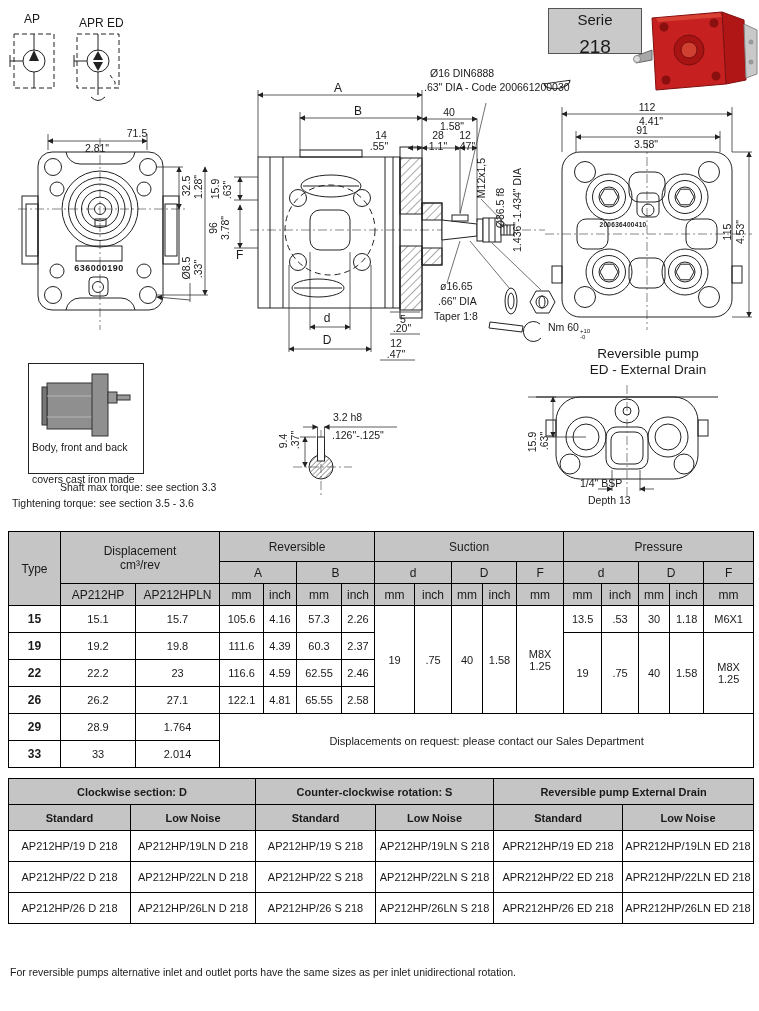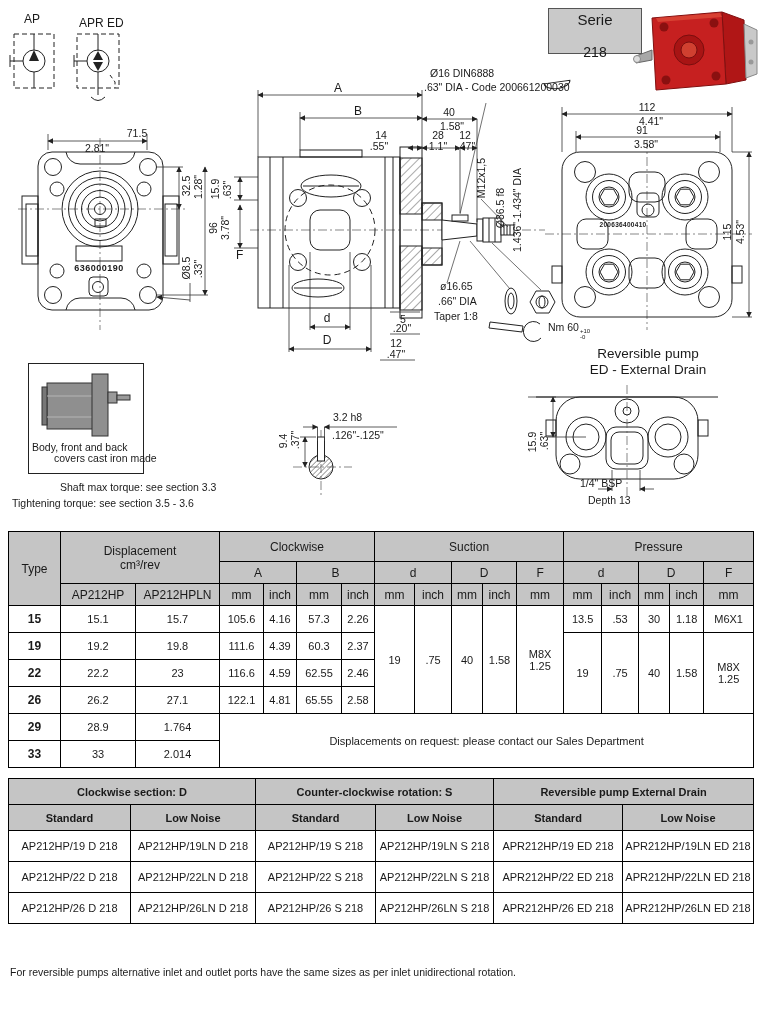--- a/index.html
+++ b/index.html
@@ -9,21 +9,21 @@
   .lbl{position:absolute;font-size:10.5px;line-height:11px;white-space:nowrap;color:#1a1a1a;}
   .c{transform:translateX(-50%);}
   .v{transform:translate(-50%,-50%) rotate(-90deg);}
   .big{font-size:12px;}
   .tiny{font-size:6.5px;font-weight:bold;letter-spacing:.3px;}
   .codefv{font-size:9px;font-weight:bold;letter-spacing:.5px;}
   .ttl{font-size:13.5px;}
   .serie-box{position:absolute;left:548px;top:8px;width:92px;height:44px;background:#c9c9c9;
              border:1px solid #555;text-align:center;}
   .serie-box .s1{font-size:15px;margin-top:2px;}
-  .serie-box .s2{font-size:14px;margin-top:16px;}
+  .serie-box .s2{font-size:19px;margin-top:8px;}
   .info-box{position:absolute;left:28px;top:363px;width:114px;height:109px;border:1px solid #222;}
   .ib-txt{position:absolute;left:32px;font-size:10.5px;}
   .tolstack{display:inline-flex;flex-direction:column;font-size:6px;line-height:6px;vertical-align:-2px;margin-left:1px;}
   table{border-collapse:collapse;table-layout:fixed;font-size:11px;}
   .mt{position:absolute;left:8px;top:531px;width:745px;}
   .ot{position:absolute;left:8px;top:778px;width:745px;}
   td,th{border:1px solid #000;padding:0 1px;text-align:center;vertical-align:middle;
         font-weight:normal;overflow:hidden;}
   .mt th{background:#c5c5c5;}
   .ot th{background:#c5c5c5;font-weight:bold;}
@@ -381,21 +381,21 @@
 <div class="lbl" style="left:580px;top:478px;">1/4" BSP</div>
 <div class="lbl" style="left:588px;top:495px;">Depth 13</div>
 
 <div class="lbl" style="left:333px;top:412px;">3.2 h8</div>
 <div class="lbl" style="left:332px;top:430px;">.126"-.125"</div>
 <div class="lbl v" style="left:283px;top:441px;">9.4</div>
 <div class="lbl v" style="left:295px;top:440px;">.37"</div>
 
 <div class="info-box"></div>
 <div class="ib-txt" style="top:441px;">Body, front and back</div>
-<div class="ib-txt" style="top:452px;margin-left:22px;">covers cast iron made</div>
+<div class="ib-txt" style="top:473px;">covers cast iron made</div>
 <div class="torq" style="top:481px;margin-left:48px;">Shaft max torque: see section 3.3</div>
 <div class="torq" style="top:497px;">Tightening torque: see section 3.5 - 3.6</div>
 
 <table class="mt">
   <colgroup>
     <col style="width:52px">
         <col style="width:75px">
         <col style="width:84px">
     <col style="width:44px">
         <col style="width:33px">
@@ -409,21 +409,21 @@
     <col style="width:38px">
         <col style="width:37px">
         <col style="width:31px">
         <col style="width:34px">
         <col style="width:50px">
   </colgroup>
   <thead>
     <tr style="height:30px">
       <th rowspan="3">Type</th>
       <th colspan="2" rowspan="2"><span>Displacement</span><br><span>cm³/rev</span></th>
-      <th colspan="4">Clockwise</th>
+      <th colspan="4">Reversible</th>
       <th colspan="5">Suction</th>
       <th colspan="5">Pressure</th>
     </tr>
     <tr style="height:22px">
       <th colspan="2">A</th>
       <th colspan="2">B</th>
       <th colspan="2">d</th>
       <th colspan="2">D</th>
       <th>F</th>
       <th colspan="2">d</th>

